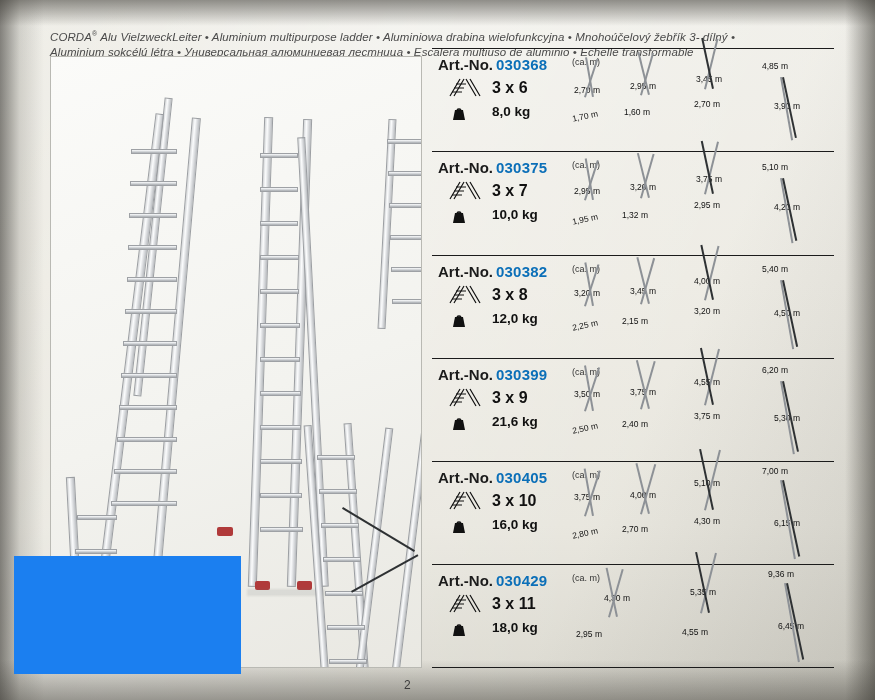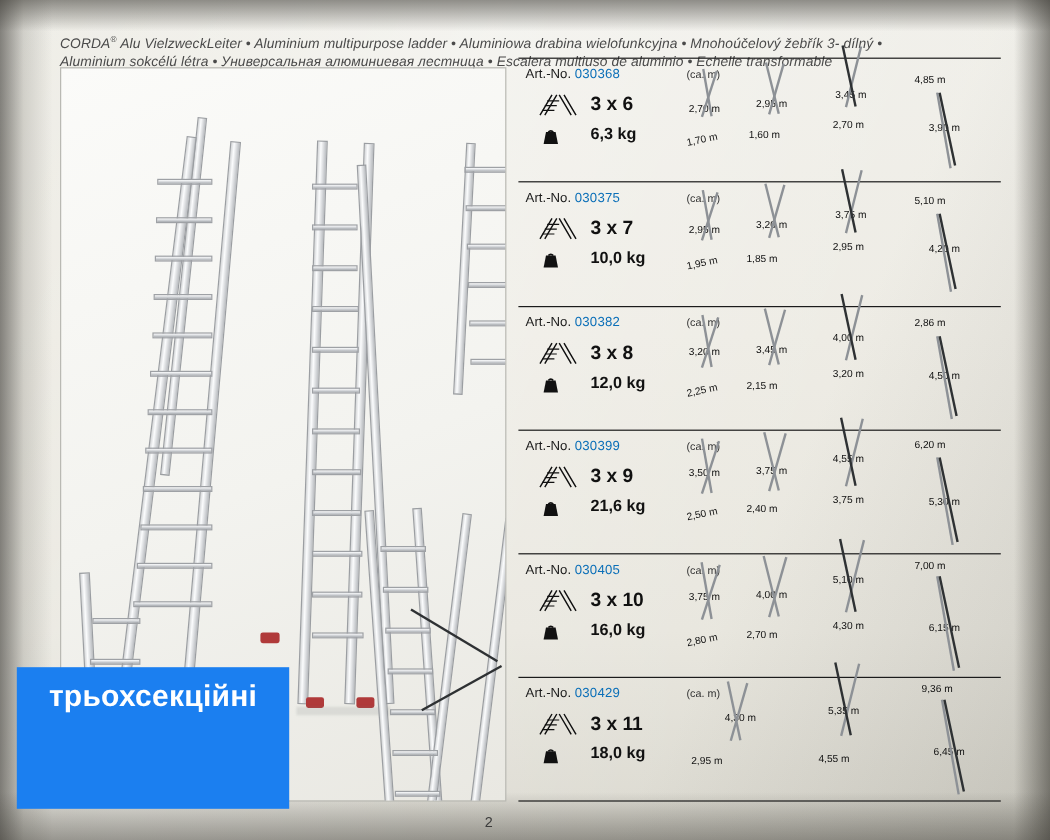--- a/index.html
+++ b/index.html
@@ -140,22 +140,22 @@
     position: relative;
     height: 103.3px;
     border-bottom: 1px solid #1b1b1b;
     box-sizing: border-box;
   }
   .trow:last-child { border-bottom: none; }
   .artline {
     position: absolute;
     left: 6px;
     top: 7px;
-    font-size: 11px;
-    font-weight: normal;
+    font-size: 15px;
+    font-weight: bold;
     color: #1b1b1b;
     white-space: nowrap;
   }
   .artno { color: #0b6fb8; margin-left: 3px; letter-spacing: 0.2px;}
   .approx {
     position: absolute;
     left: 140px;
     top: 8px;
     font-size: 9px;
     color: #333;
@@ -291,42 +291,41 @@
       <div class="rung" style="left:274px; top:534px; width:38px;"></div>
       <div class="rung" style="left:276px; top:568px; width:38px;"></div>
       <div class="rung" style="left:278px; top:602px; width:38px;"></div>
       <div class="pl dark" style="left:292px; top:450px; width:84px; height:2px; transform:rotate(31deg);"></div>
       <div class="pl dark" style="left:300px; top:534px; width:76px; height:2px; transform:rotate(-29deg);"></div>
 
     </div>
   </div>
 
   <div id="caption">
-    <div>трьохсекційні</div>
   </div>
 
   <div id="pagenum">2</div>
 
   <div id="table">
 
     <div class="trow">
       <div class="artline">
         <span>Art.-No.</span><span class="artno">030368</span>
       </div>
       <div class="approx">(ca. m)</div>
       <svg class="icon-ladder" viewBox="0 0 38 20">
         <path d="M4 19 L14 2 M8 19 L18 2 M30 19 L20 2 M34 19 L24 2" stroke="#111" stroke-width="1.2" fill="none"></path>
         <path d="M6 15 L16 15 M8 11 L18 11 M10 7 L20 7" stroke="#111" stroke-width="1" fill="none"></path>
       </svg>
       <svg class="icon-weight" viewBox="0 0 18 17">
         <path d="M3 16 L15 16 L13 6 L5 6 Z" fill="#111"></path>
         <path d="M7 6 A2.5 2.5 0 0 1 11 6" stroke="#111" stroke-width="1.4" fill="none"></path>
       </svg>
       <div class="sizes">3 x 6</div>
-      <div class="weight">6,3 kg</div>
+      <div class="weight">8,0 kg</div>
       <div class="dim" style="left:142px; top:36px;">2,70 m</div>
       <div class="dim" style="left:140px; top:62px; transform:rotate(-12deg);">1,70 m</div>
       <div class="dim" style="left:198px; top:32px;">2,95 m</div>
       <div class="dim" style="left:192px; top:58px;">1,60 m</div>
       <div class="dim" style="left:264px; top:25px;">3,45 m</div>
       <div class="dim" style="left:262px; top:50px;">2,70 m</div>
       <div class="dim" style="left:330px; top:12px;">4,85 m</div>
       <div class="dim" style="left:342px; top:52px;">3,90 m</div>
       <div class="pl" style="left:152px; top:48px; width:40px; height:2px; transform:rotate(-72deg);"></div>
       <div class="pl" style="left:160px; top:48px; width:40px; height:2px; transform:rotate(-100deg);"></div>
@@ -349,21 +348,21 @@
       </svg>
       <svg class="icon-weight" viewBox="0 0 18 17">
         <path d="M3 16 L15 16 L13 6 L5 6 Z" fill="#111"></path>
         <path d="M7 6 A2.5 2.5 0 0 1 11 6" stroke="#111" stroke-width="1.4" fill="none"></path>
       </svg>
       <div class="sizes">3 x 7</div>
       <div class="weight">10,0 kg</div>
       <div class="dim" style="left:142px; top:34px;">2,95 m</div>
       <div class="dim" style="left:140px; top:62px; transform:rotate(-12deg);">1,95 m</div>
       <div class="dim" style="left:198px; top:30px;">3,20 m</div>
-      <div class="dim" style="left:190px; top:58px;">1,85 m</div>
+      <div class="dim" style="left:190px; top:58px;">1,32 m</div>
       <div class="dim" style="left:264px; top:22px;">3,75 m</div>
       <div class="dim" style="left:262px; top:48px;">2,95 m</div>
       <div class="dim" style="left:330px; top:10px;">5,10 m</div>
       <div class="dim" style="left:342px; top:50px;">4,20 m</div>
       <div class="pl" style="left:152px; top:48px; width:42px; height:2px; transform:rotate(-72deg);"></div>
       <div class="pl" style="left:160px; top:48px; width:42px; height:2px; transform:rotate(-100deg);"></div>
       <div class="pl" style="left:208px; top:46px; width:46px; height:2px; transform:rotate(-74deg);"></div>
       <div class="pl" style="left:216px; top:46px; width:46px; height:2px; transform:rotate(-104deg);"></div>
       <div class="pl" style="left:272px; top:42px; width:54px; height:2px; transform:rotate(-76deg);"></div>
       <div class="pl dark" style="left:280px; top:42px; width:54px; height:2px; transform:rotate(-102deg);"></div>
@@ -385,21 +384,21 @@
         <path d="M7 6 A2.5 2.5 0 0 1 11 6" stroke="#111" stroke-width="1.4" fill="none"></path>
       </svg>
       <div class="sizes">3 x 8</div>
       <div class="weight">12,0 kg</div>
       <div class="dim" style="left:142px; top:32px;">3,20 m</div>
       <div class="dim" style="left:140px; top:64px; transform:rotate(-12deg);">2,25 m</div>
       <div class="dim" style="left:198px; top:30px;">3,45 m</div>
       <div class="dim" style="left:190px; top:60px;">2,15 m</div>
       <div class="dim" style="left:262px; top:20px;">4,00 m</div>
       <div class="dim" style="left:262px; top:50px;">3,20 m</div>
-      <div class="dim" style="left:330px; top:8px;">2,86 m</div>
+      <div class="dim" style="left:330px; top:8px;">5,40 m</div>
       <div class="dim" style="left:342px; top:52px;">4,50 m</div>
       <div class="pl" style="left:152px; top:50px; width:44px; height:2px; transform:rotate(-72deg);"></div>
       <div class="pl" style="left:160px; top:50px; width:44px; height:2px; transform:rotate(-100deg);"></div>
       <div class="pl" style="left:208px; top:48px; width:48px; height:2px; transform:rotate(-74deg);"></div>
       <div class="pl" style="left:216px; top:48px; width:48px; height:2px; transform:rotate(-104deg);"></div>
       <div class="pl" style="left:272px; top:44px; width:56px; height:2px; transform:rotate(-76deg);"></div>
       <div class="pl dark" style="left:280px; top:44px; width:56px; height:2px; transform:rotate(-102deg);"></div>
       <div class="pl" style="left:350px; top:24px; width:70px; height:2px; transform:rotate(80deg);"></div>
       <div class="pl dark" style="left:352px; top:24px; width:68px; height:2px; transform:rotate(78deg);"></div>
     </div>

